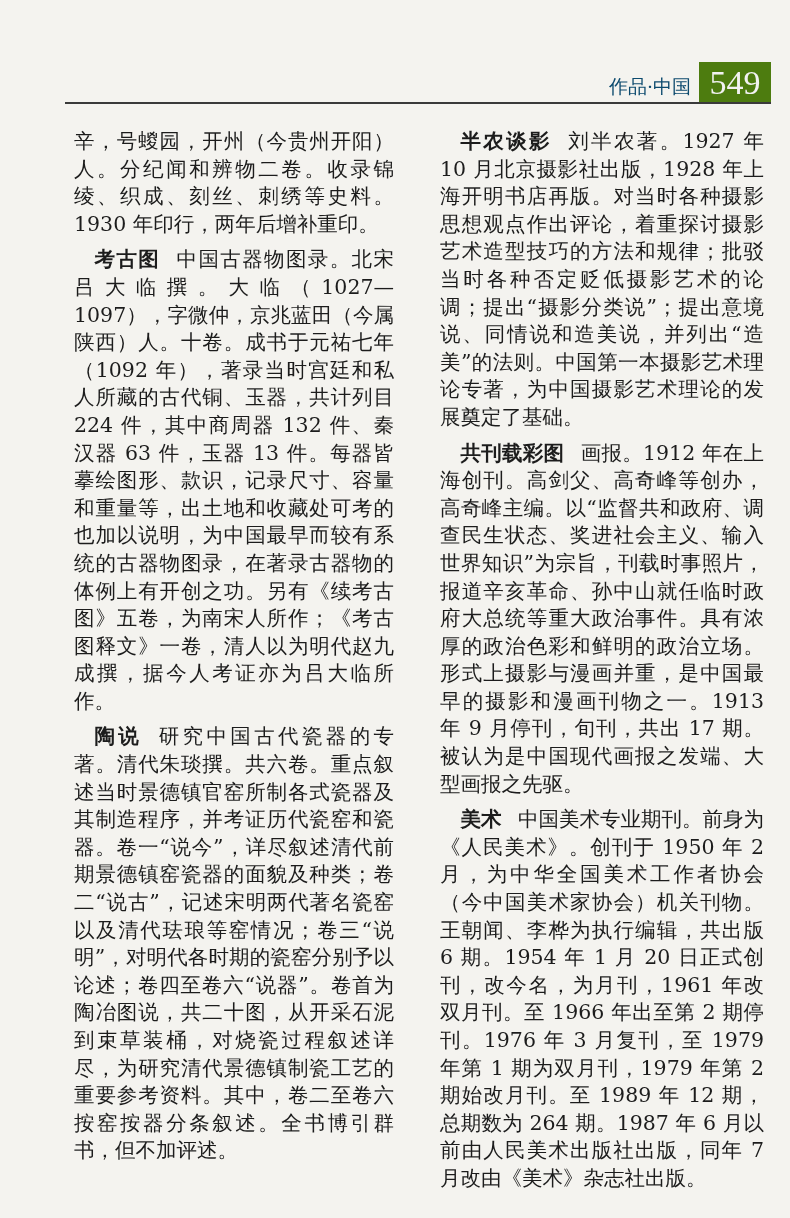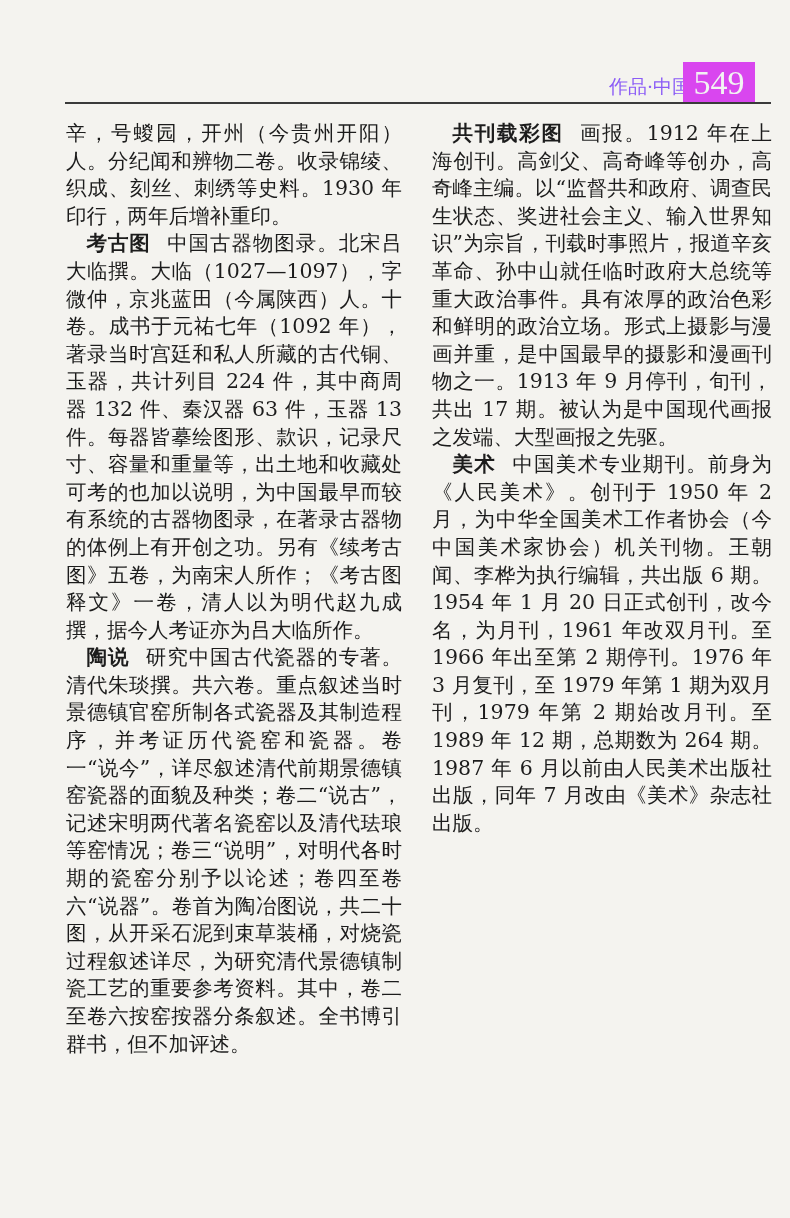--- a/index.html
+++ b/index.html
@@ -26,46 +26,46 @@
       bottom: 0;
       height: 2px;
       background: #3a3a3a;
     }
     .header-label {
       position: absolute;
       right: 80px;
       bottom: 4px;
       font-size: 19px;
       letter-spacing: 0px;
-      color: #8b5cf6;
+      color: #0c4a6e;
     }
     .page-box {
       position: absolute;
-      right: 16px;
+      right: 0;
       top: 0;
       width: 72px;
       height: 42px;
-      background: #d946ef;
+      background: #4d7c0f;
       color: #f2f2f2;
       font-family: "Liberation Serif", "DejaVu Serif", serif;
       font-size: 34px;
       line-height: 42px;
       text-align: center;
     }
     .column {
       position: absolute;
       top: 120px;
       font-size: 20.5px;
       line-height: 27.6px;
       text-align: justify;
       text-justify: inter-character;
     }
     .col-left { left: 66px; width: 336px; }
     .col-right { left: 432px; width: 340px; }
-    .entry { margin: 0; }
+    .entry { margin: 8px; }
     .entry.cont { text-indent: 0; }
     .entry.new { text-indent: 1em; }
     .term {
       font-weight: bold;
       font-family: "DejaVu Sans", "Liberation Sans", sans-serif;
       margin-right: 0.8em;
     }
   </style>
 </head>
 <body>
@@ -85,18 +85,21 @@
   <p class="entry new">
     <span class="term">考古图</span><span>中国古器物图录。北宋吕大临撰。大临（1027—1097），字微仲，京兆蓝田（今属陕西）人。十卷。成书于元祐七年（1092 年），著录当时宫廷和私人所藏的古代铜、玉器，共计列目 224 件，其中商周器 132 件、秦汉器 63 件，玉器 13 件。每器皆摹绘图形、款识，记录尺寸、容量和重量等，出土地和收藏处可考的也加以说明，为中国最早而较有系统的古器物图录，在著录古器物的体例上有开创之功。另有《续考古图》五卷，为南宋人所作；《考古图释文》一卷，清人以为明代赵九成撰，据今人考证亦为吕大临所作。</span>
   </p>
   <p class="entry new">
     <span class="term">陶说</span><span>研究中国古代瓷器的专著。清代朱琰撰。共六卷。重点叙述当时景德镇官窑所制各式瓷器及其制造程序，并考证历代瓷窑和瓷器。卷一“说今”，详尽叙述清代前期景德镇窑瓷器的面貌及种类；卷二“说古”，记述宋明两代著名瓷窑以及清代珐琅等窑情况；卷三“说明”，对明代各时期的瓷窑分别予以论述；卷四至卷六“说器”。卷首为陶冶图说，共二十图，从开采石泥到束草装桶，对烧瓷过程叙述详尽，为研究清代景德镇制瓷工艺的重要参考资料。其中，卷二至卷六按窑按器分条叙述。全书博引群书，但不加评述。</span>
   </p>
 </div>
 
 <div class="column col-right">
   <p class="entry new">
+    <span class="term">半农谈影</span><span>刘半农著。1927 年 10 月北京摄影社出版，1928 年上海开明书店再版。对当时各种摄影思想观点作出评论，着重探讨摄影艺术造型技巧的方法和规律；批驳当时各种否定贬低摄影艺术的论调；提出“摄影分类说”；提出意境说、同情说和造美说，并列出“造美”的法则。中国第一本摄影艺术理论专著，为中国摄影艺术理论的发展奠定了基础。</span>
+  </p>
+  <p class="entry new">
     <span class="term">共刊载彩图</span><span>画报。1912 年在上海创刊。高剑父、高奇峰等创办，高奇峰主编。以“监督共和政府、调查民生状态、奖进社会主义、输入世界知识”为宗旨，刊载时事照片，报道辛亥革命、孙中山就任临时政府大总统等重大政治事件。具有浓厚的政治色彩和鲜明的政治立场。形式上摄影与漫画并重，是中国最早的摄影和漫画刊物之一。1913 年 9 月停刊，旬刊，共出 17 期。被认为是中国现代画报之发端、大型画报之先驱。</span>
   </p>
   <p class="entry new">
     <span class="term">美术</span><span>中国美术专业期刊。前身为《人民美术》。创刊于 1950 年 2 月，为中华全国美术工作者协会（今中国美术家协会）机关刊物。王朝闻、李桦为执行编辑，共出版 6 期。1954 年 1 月 20 日正式创刊，改今名，为月刊，1961 年改双月刊。至 1966 年出至第 2 期停刊。1976 年 3 月复刊，至 1979 年第 1 期为双月刊，1979 年第 2 期始改月刊。至 1989 年 12 期，总期数为 264 期。1987 年 6 月以前由人民美术出版社出版，同年 7 月改由《美术》杂志社出版。</span>
   </p>
 </div>
 
 </body></html>

